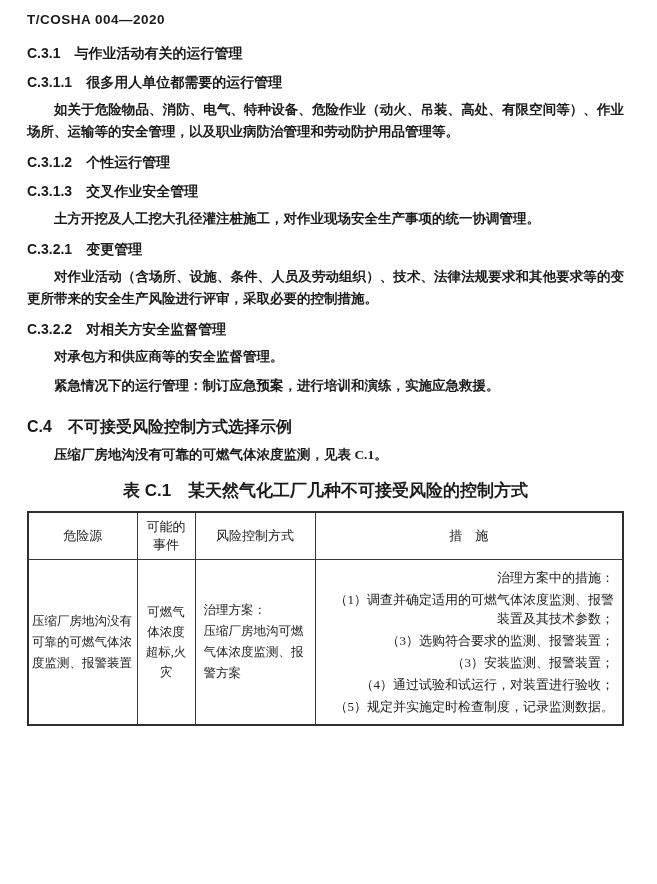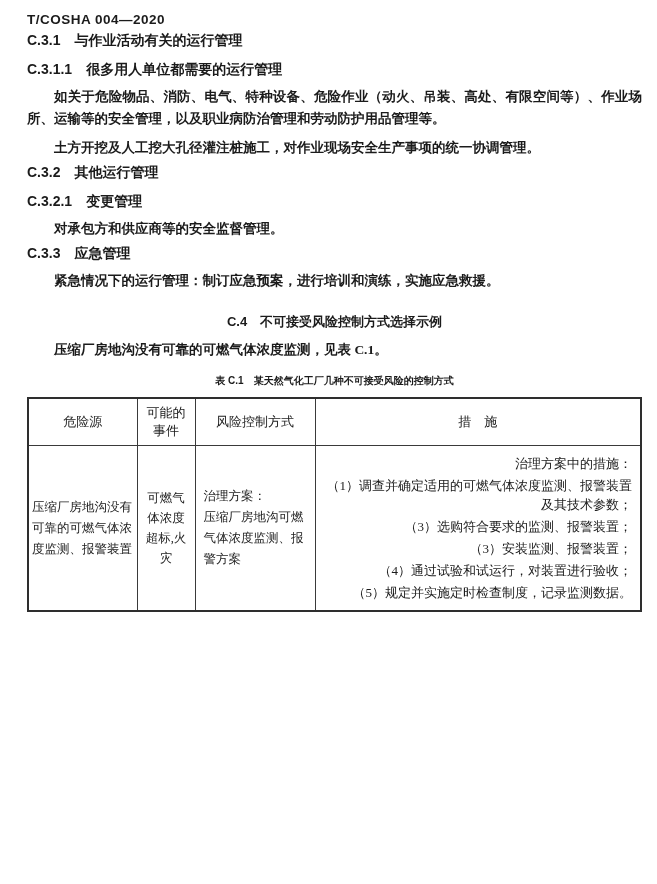--- a/index.html
+++ b/index.html
@@ -6,52 +6,52 @@
   body {
     width: 657px; height: 884px;
     background: #ffffff;
     color: #1b1b1b;
     font-family: "Liberation Serif", "DejaVu Serif", serif;
     overflow: hidden;
   }
   .page {
     box-sizing: border-box;
     width: 657px; height: 884px;
-    padding: 12px 15px 0 27px;
+    padding: 12px 33px 0 27px;
     border-radius: 23px;
   }
   .doc-num {
     font-family: "Liberation Sans", "DejaVu Sans", sans-serif;
     font-weight: 700;
     font-size: 13.5px;
     letter-spacing: 0.5px;
     margin: 0;
   }
   .hd {
     font-family: "Liberation Sans", "DejaVu Sans", sans-serif;
     font-weight: 700;
     font-size: 14px;
     line-height: 19px;
     margin: 0;
   }
-  .hd-l2 { margin-top: 4px; }
+  .hd-l2 { margin-top: 17px; }
   .hd-l3 { margin-top: 10px; }
-  .hd-c4 { margin-top: 20px; font-size: 13px; line-height: 20px; text-align: center; }
+  .hd-c4 { margin-top: 20px; font-size: 16px; line-height: 20px; }
   p.body {
     font-size: 13.5px;
     line-height: 22px;
     margin: 7px 0 0 0;
     text-indent: 2em;
     text-align: justify;
     font-weight: bold;
   }
   .tbl-caption {
     font-family: "Liberation Sans", "DejaVu Sans", sans-serif;
     font-weight: 700;
-    font-size: 10px;
+    font-size: 17px;
     text-align: center;
     margin: 13px 0 0 0;
   }
   table.risk {
     width: 100%;
     border-collapse: collapse;
     margin-top: 9px;
     font-size: 13px;
     border: 2px solid #2e2e2e;
   }
@@ -77,29 +77,31 @@
 <body>
 
 <div class="page">
 
   <p class="doc-num">T/COSHA 004—2020</p>
 
   <h2 class="hd hd-l2">C.3.1　与作业活动有关的运行管理</h2>
   <h3 class="hd hd-l3">C.3.1.1　很多用人单位都需要的运行管理</h3>
   <p class="body">如关于危险物品、消防、电气、特种设备、危险作业（动火、吊装、高处、有限空间等）、作业场所、运输等的安全管理，以及职业病防治管理和劳动防护用品管理等。</p>
 
+  <h3 class="hd hd-l3">C.3.1.2　个性运行管理</h3>
 
+  <h3 class="hd hd-l3">C.3.1.3　交叉作业安全管理</h3>
   <p class="body">土方开挖及人工挖大孔径灌注桩施工，对作业现场安全生产事项的统一协调管理。</p>
 
-  <h2 class="hd hd-l2">C.3.2　其他运行管理</h2>
   <h3 class="hd hd-l3">C.3.2.1　变更管理</h3>
+  <p class="body">对作业活动（含场所、设施、条件、人员及劳动组织）、技术、法律法规要求和其他要求等的变更所带来的安全生产风险进行评审，采取必要的控制措施。</p>
 
+  <h3 class="hd hd-l3">C.3.2.2　对相关方安全监督管理</h3>
   <p class="body">对承包方和供应商等的安全监督管理。</p>
 
-  <h2 class="hd hd-l2">C.3.3　应急管理</h2>
   <p class="body">紧急情况下的运行管理：制订应急预案，进行培训和演练，实施应急救援。</p>
 
   <h2 class="hd hd-c4">C.4　不可接受风险控制方式选择示例</h2>
   <p class="body">压缩厂房地沟没有可靠的可燃气体浓度监测，见表 C.1。</p>
 
   <p class="tbl-caption">表 C.1　某天然气化工厂几种不可接受风险的控制方式</p>
 
   <table class="risk">
     <colgroup>
       <col style="width:109px">

